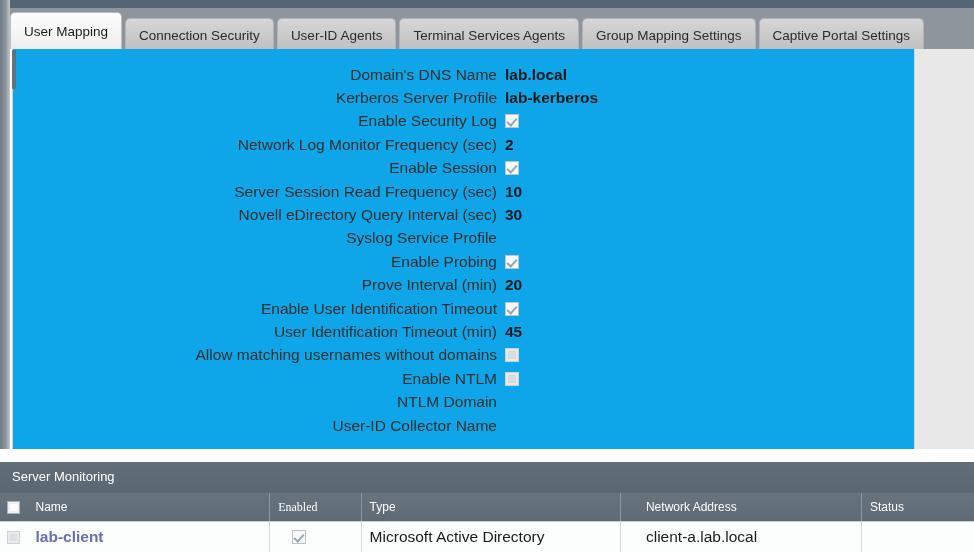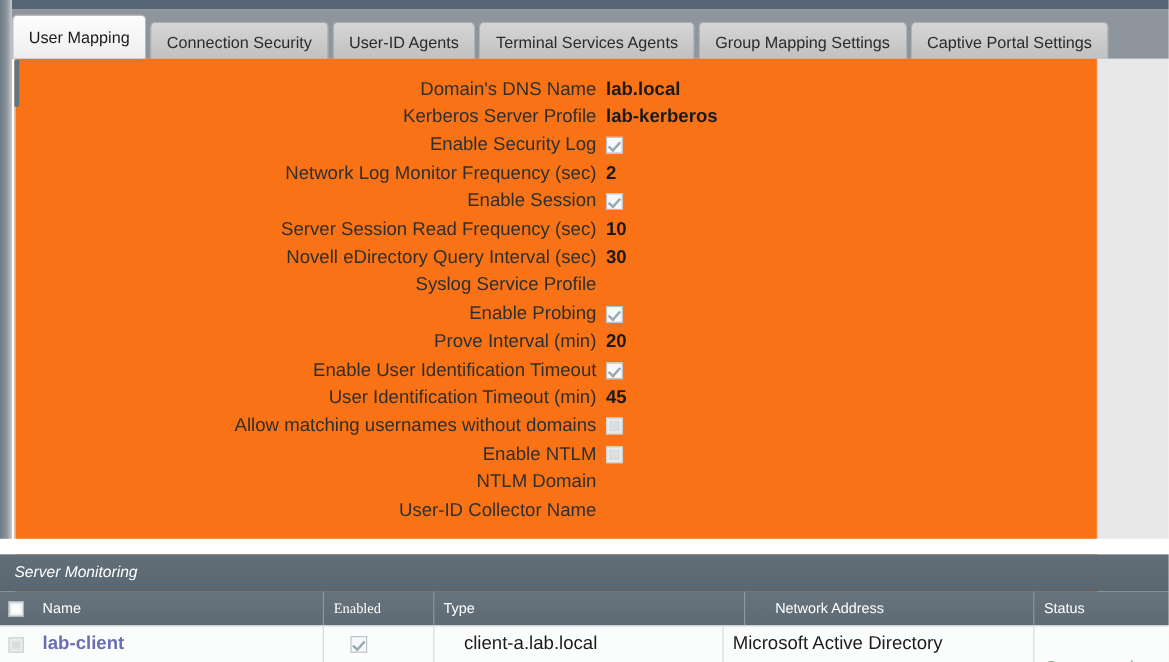--- a/index.html
+++ b/index.html
@@ -77,21 +77,21 @@
     line-height: 37px;
     top: 0;
     z-index: 3;
   }
 
   
   .panel {
     position: absolute;
     left: 12px; top: 49px;
     width: 903px; height: 459px;
-    background: #f97316;
+    background: #0ea5e9;
     border: 1px solid #d3d6d8;
     border-top: none;
     box-sizing: border-box;
     overflow: hidden;
   }
   .panel-filler-right {
     position: absolute;
     left: 915px; top: 49px;
     width: 59px; height: 400px;
     background: #e8e8e8;
@@ -180,21 +180,20 @@
     left: 0; top: 462px;
     width: 974px; height: 31px;
     background: linear-gradient(to bottom, #626f78 0%, #5a6771 100%);
     box-sizing: border-box;
   }
   .sm-title span {
     position: absolute;
     left: 12px; top: 7px;
     font-size: 13px;
     color: #ffffff;
-    font-style: italic;
   }
 
   .sm-table {
     position: absolute;
     left: 0; top: 493px;
     width: 974px; height: 59px;
   }
   .sm-head {
     display: flex;
     height: 28px;
@@ -402,22 +401,22 @@
             <span class="row-cbx"></span>
           </div>
           <div class="cell col-name">
             <span class="link">lab-client</span>
           </div>
           <div class="cell col-enab">
             <div class="enab-cell-inner">
               <span class="cbx checked"></span>
             </div>
           </div>
+          <div class="cell col-type">Microsoft Active Directory</div>
           <div class="cell col-addr">client-a.lab.local</div>
-          <div class="cell col-type">Microsoft Active Directory</div>
           <div class="cell col-stat">
             <span class="status-connected">Connected</span>
           </div>
         </div>
       </div>
   </div>
 
 </div>
 
 </body></html>

